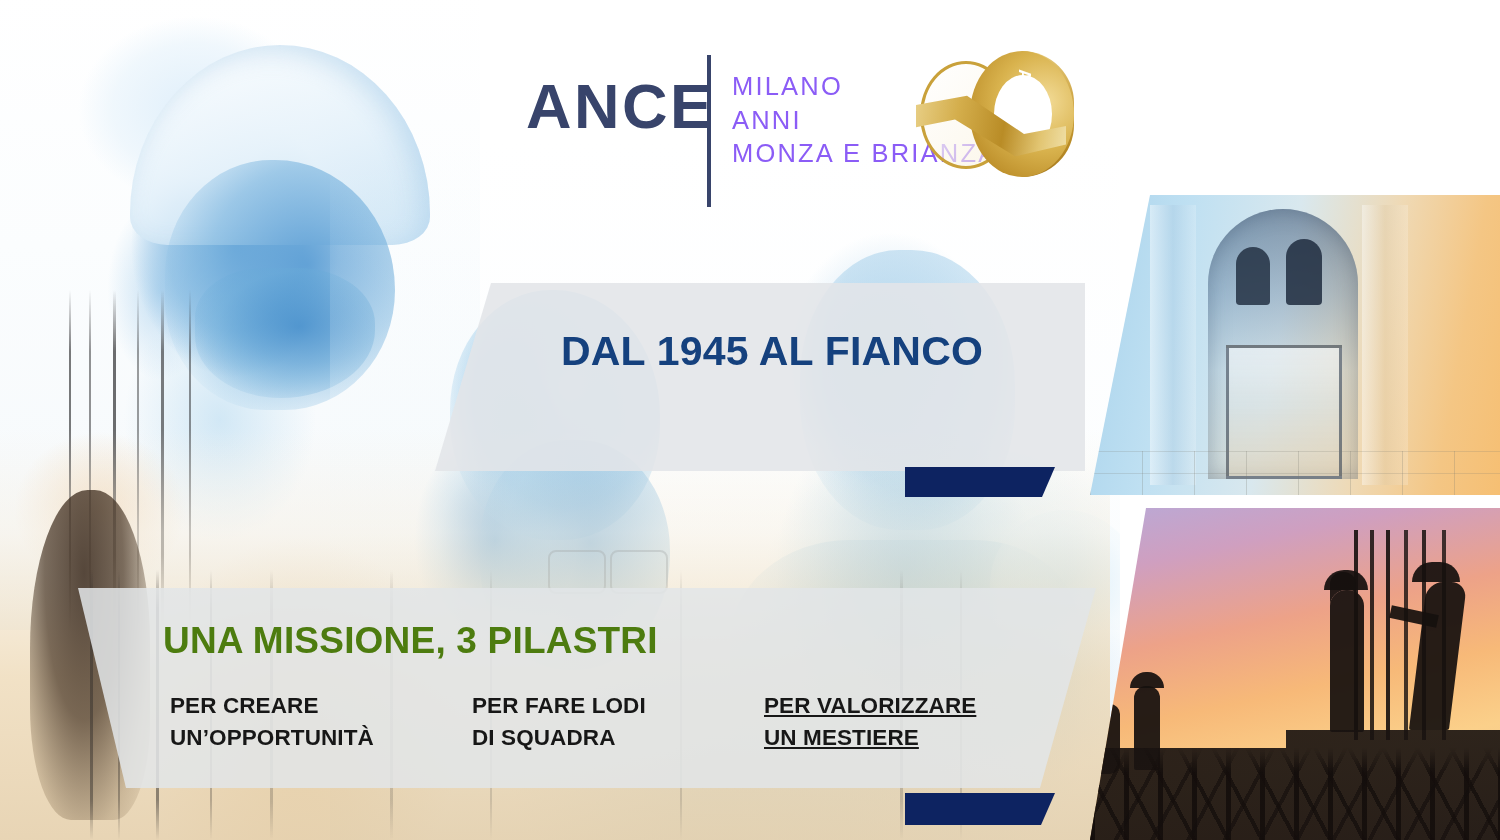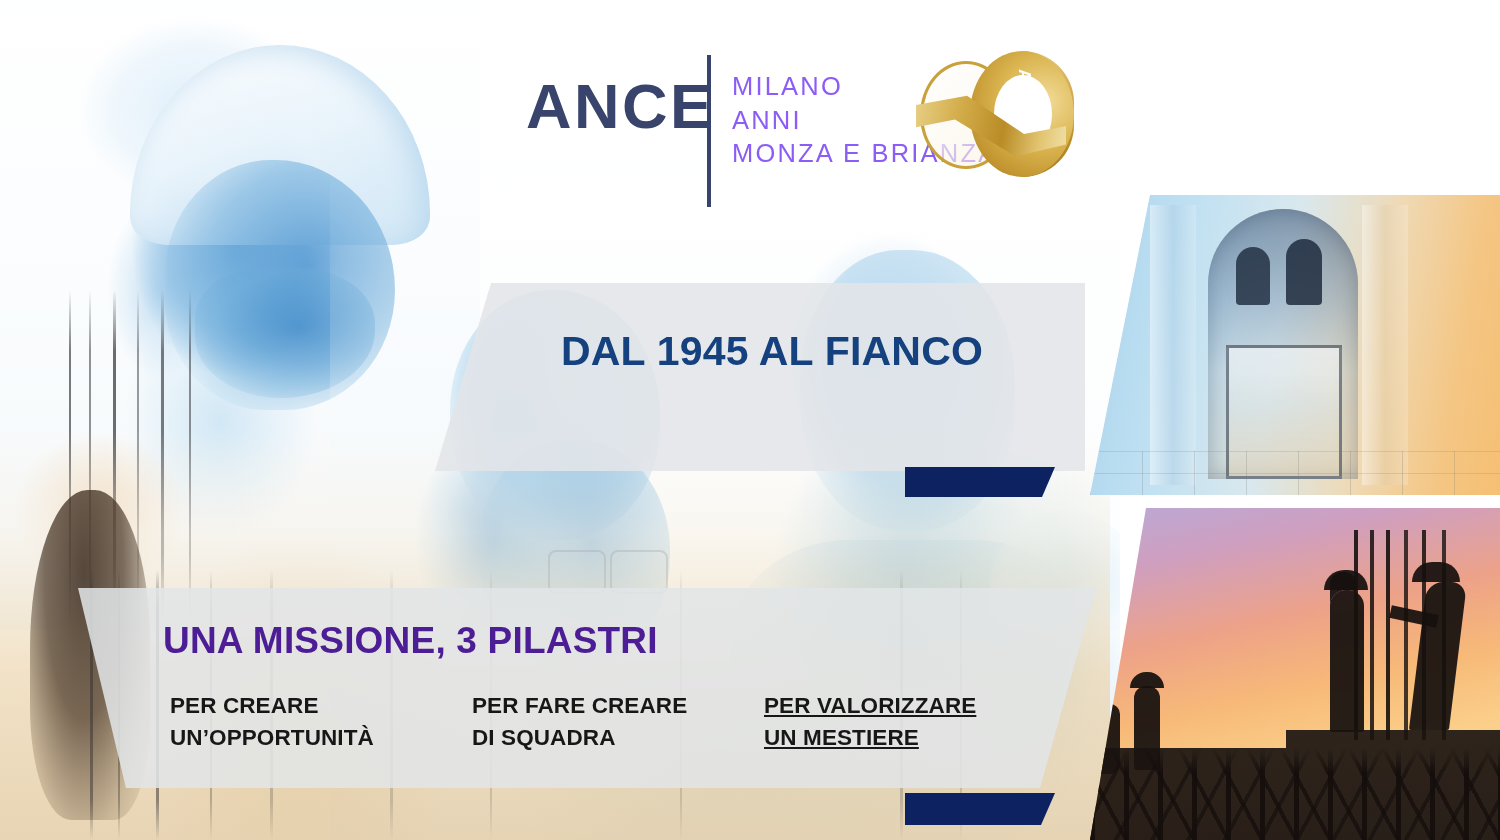--- a/index.html
+++ b/index.html
@@ -183,21 +183,21 @@
   #bar-pillars { position:absolute; left:905px; top:793px; width:150px; height:32px;
     background:#0d2361; clip-path:polygon(0 0, 150px 0, 136px 32px, 0 32px); }
 
   
   #headline-block { position:absolute; left:561px; top:325px; width:520px;
     color:#15417e; font-weight:bold; font-size:41px; line-height:1.28;
     letter-spacing:.2px; }
   .headline-line { display:block; white-space:nowrap; }
 
   #pillars-title { position:absolute; left:163px; top:620px;
-    color:#4c1d95; font-weight:bold; font-size:37px; letter-spacing:.2px;
+    color:#4d7c0f; font-weight:bold; font-size:37px; letter-spacing:.2px;
     white-space:nowrap; }
 
   #pillars-row { position:absolute; left:158px; top:690px; width:900px;
     display:flex; gap:0;margin-left:12px; }
   .pillar { color:#171717; font-weight:bold; font-size:22.5px; line-height:1.42;
     letter-spacing:.1px; }
   #pillar-0 { width:302px; }
   #pillar-1 { width:292px; }
   #pillar-2 { width:300px;text-decoration:underline; }
   .pillar-line { display:block; white-space:nowrap; }
@@ -296,21 +296,21 @@
   <div id="bar-pillars"></div>
 
   <div id="pillars-title">UNA MISSIONE, 3 PILASTRI</div>
 
   <div id="pillars-row">
     <div class="pillar" id="pillar-0">
       <span class="pillar-line">PER CREARE</span>
       <span class="pillar-line">UN’OPPORTUNITÀ</span>
     </div>
     <div class="pillar" id="pillar-1">
-      <span class="pillar-line">PER FARE CREARE</span>
+      <span class="pillar-line">PER FARE LODI</span>
       <span class="pillar-line">DI SQUADRA</span>
     </div>
     <div class="pillar" id="pillar-2">
       <span class="pillar-line">PER VALORIZZARE</span>
       <span class="pillar-line">UN MESTIERE</span>
     </div>
   </div>
 
   <div id="logo">
     <div id="logo-ance">ANCE</div>

